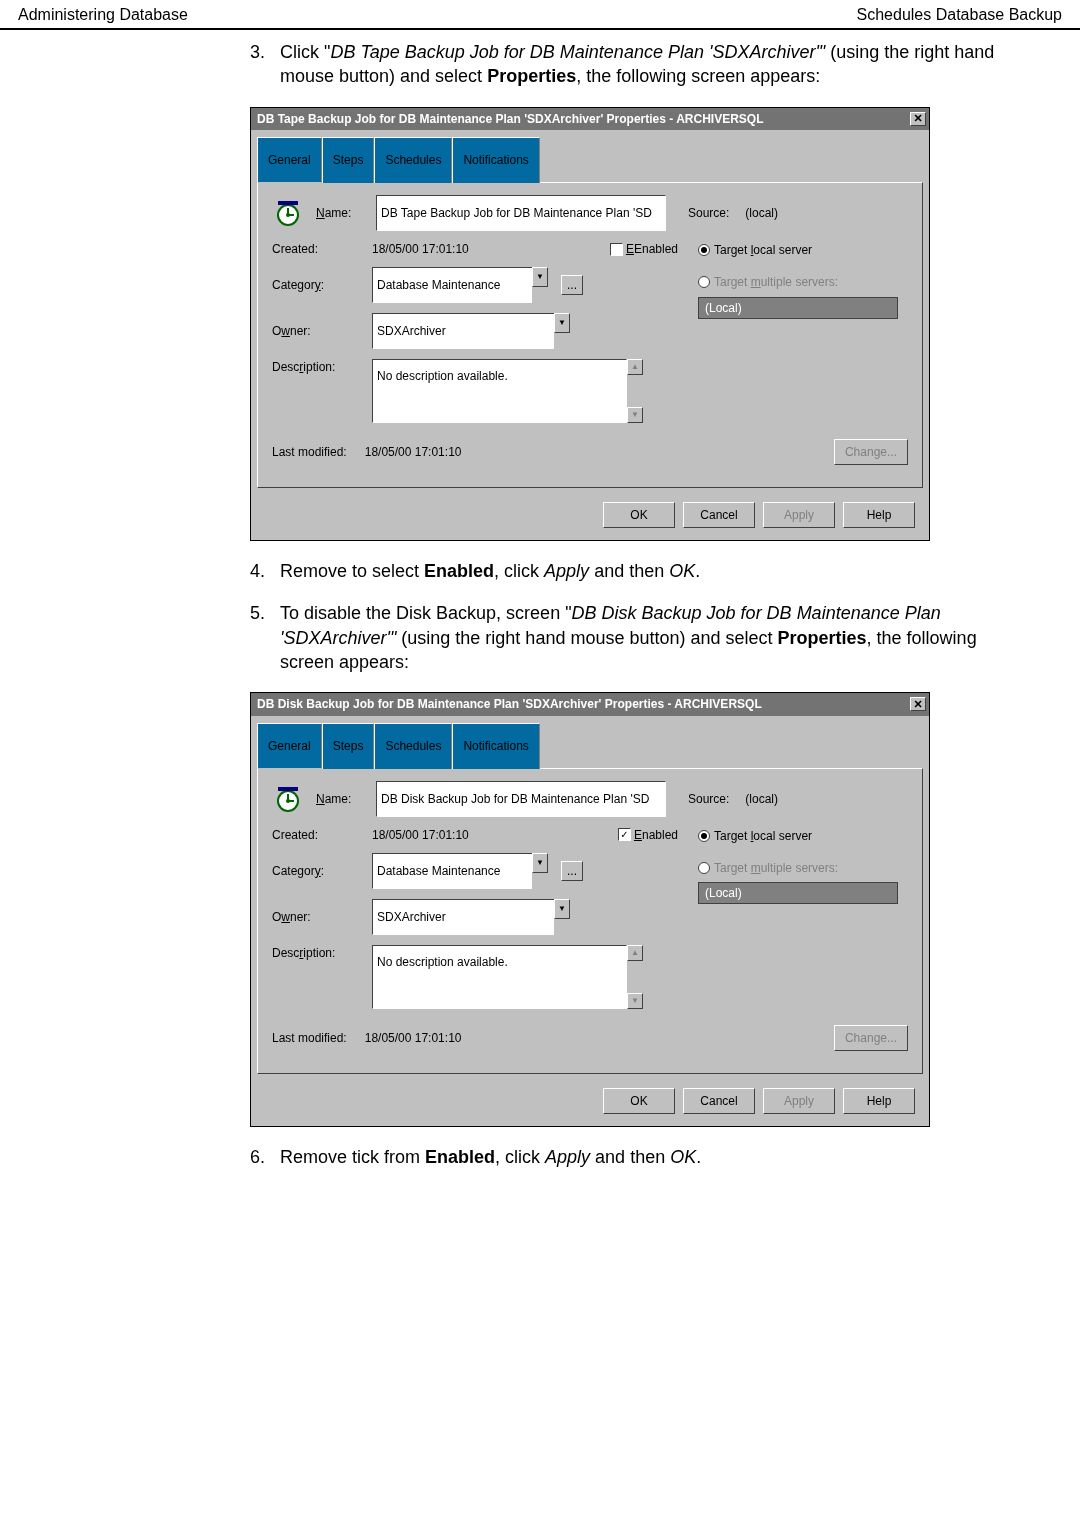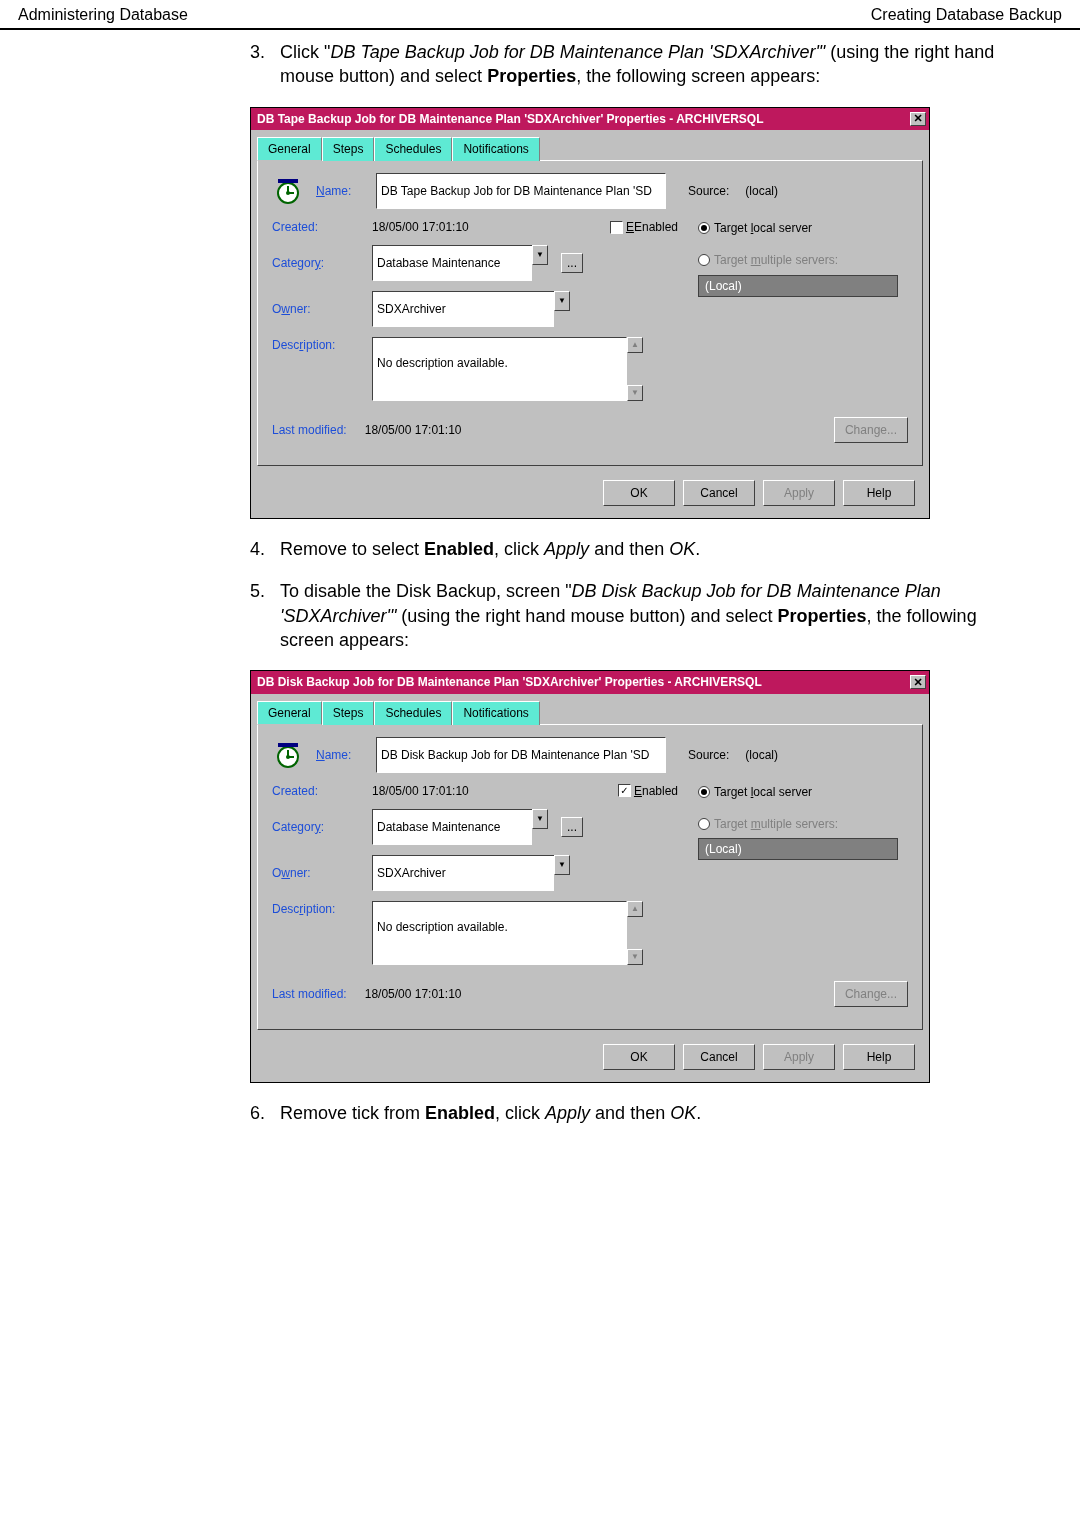--- a/index.html
+++ b/index.html
@@ -43,21 +43,21 @@
   
   .dialog {
     width: 680px;
     margin: 6px 0 18px 200px;
     border: 1px solid #000;
     font-family: Tahoma, Arial, sans-serif;
     font-size: 12px;
     background: #c0c0c0;
   }
   .titlebar {
-    background: #be185d;
+    background: #737373;
     color: #fff;
     display: flex;
     justify-content: space-between;
     align-items: center;
     padding: 3px 3px 3px 6px;
     font-weight: bold;
     font-size: 12px;
   }
   .closebox {
     width: 16px; height: 14px;
@@ -73,22 +73,22 @@
   .tab-strip {
     display: flex;
     padding: 6px 6px 0 6px;
     gap: 0;
   }
   .tab {
     border: 1px solid #808080;
     border-bottom: none;
     border-top: 1px solid #fff;
     border-left: 1px solid #fff;
-    background: #5eead4;
-    padding: 3px 10px;
+    background: #0369a1;
+    padding: 14px 10px;
     font-size: 12px;
     position: relative;
     top: 1px;
   }
   .tab.active {
     border-bottom: 1px solid #c0c0c0;
     z-index: 2;
   }
   .tab-body {
     margin: 0 6px 6px 6px;
@@ -100,21 +100,21 @@
     background: #c0c0c0;
   }
   .form-row {
     display: flex;
     align-items: center;
     margin-bottom: 10px;
     gap: 10px;
   }
   .form-label {
     width: 90px;
-    color: #1d4ed8;
+    color: #000000;
     text-decoration: none;
   }
   .underline-letter { text-decoration: underline; }
   .clock-icon {
     position: relative;
     width: 32px; height: 32px;
     margin-right: 2px;
   }
   .clock-icon svg { display: block; }
   .sunken-input {
@@ -181,21 +181,21 @@
   .fieldset-dark {
     background:#808080; color:#fff; padding:2px 6px;
     width: 200px;
     border:1px solid #404040;
     font-size:12px;
   }
   .textarea-sunken {
     background:#fff;
     border-top:1px solid #404040; border-left:1px solid #404040;
     border-right:1px solid #fff; border-bottom:1px solid #fff;
-    width:255px; height:64px; padding:17px 4px;
+    width:255px; height:64px; padding:8px 4px;
     font-size:12px; font-family:Tahoma,Arial,sans-serif;
   }
   .scroll-stub {
     width:16px; height:64px; background:#c0c0c0;
     display:flex; flex-direction:column; justify-content:space-between;
   }
   .scroll-arrow {
     width:16px; height:16px; background:#c0c0c0;
     border:1px solid #fff; border-right-color:#404040; border-bottom-color:#404040;
     display:flex; align-items:center; justify-content:center;
@@ -223,21 +223,21 @@
     font-size:15px;
     margin-top: 480px;
   }
 </style>
 </head>
 <body>
 
 <div class="page">
   <div class="header-row">
     <span>Administering Database</span>
-    <span>Creating Database Backup</span>
+    <span>Schedules Database Backup</span>
   </div>
 
   <div class="content">
 
     <div class="num-item">
       <div class="num">3.</div>
       <div class="txt">
         <span>Click "</span><span class="italic">DB Tape Backup Job for DB Maintenance Plan 'SDXArchiver'"</span><span> (using the right hand mouse button) and select </span><span class="bold">Properties</span><span>, the following screen appears:</span>
       </div>
     </div>

